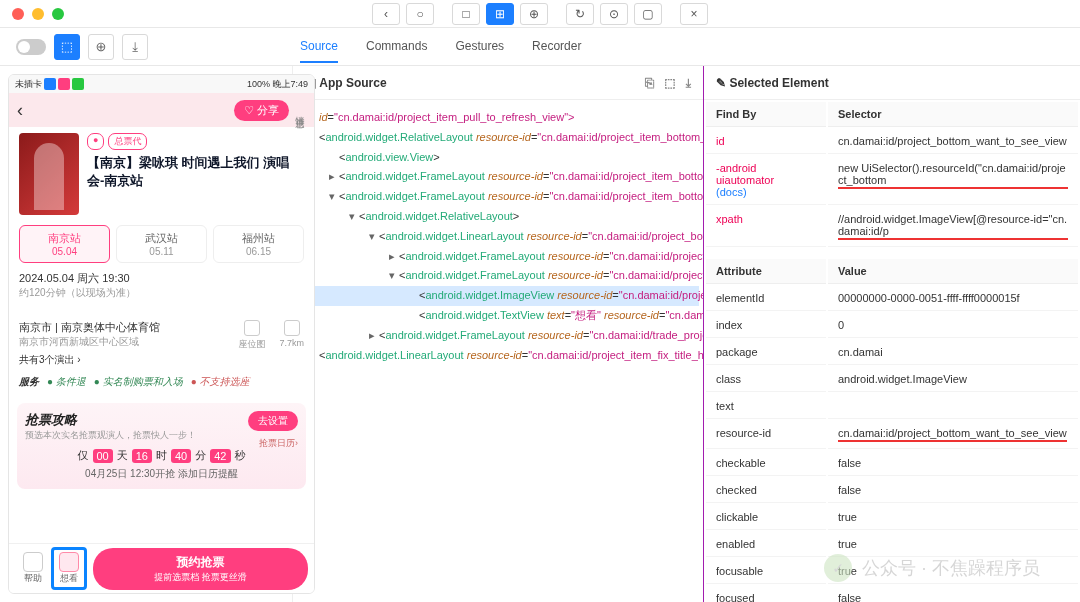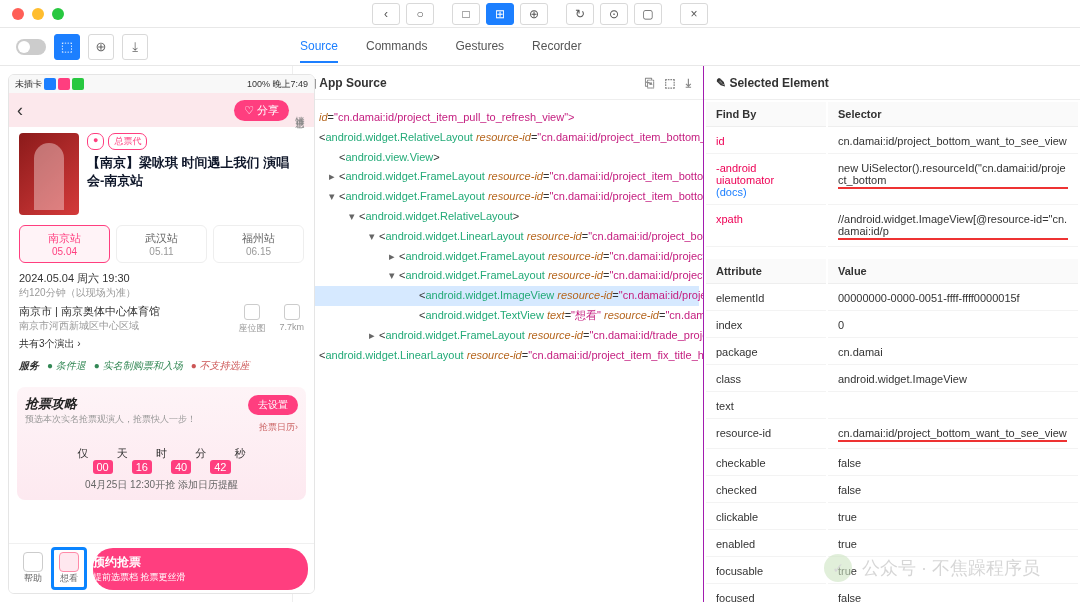--- a/index.html
+++ b/index.html
@@ -50,40 +50,40 @@
 .badge { font-size: 9px; padding: 1px 5px; border-radius: 7px; border: 1px solid #ff3e7f; color: #ff3e7f; }
 .concert-title { font-size: 13px; font-weight: 600; line-height: 1.4; color: #0f172a; }
 .price { color: #ff3e7f; font-size: 14px; font-weight: 600; margin-top: 6px; }
 .city-tabs { display: flex; gap: 6px; margin-top: 10px; }
 .city-tab { flex: 1; text-align: center; padding: 5px 0; border: 1px solid #eee; border-radius: 6px; font-size: 11px; color: #666; }
 .city-tab.active { border-color: #ff3e7f; color: #ff3e7f; background: #fff3f7; }
 .city-tab .date { font-size: 10px; color: #999; }
 .city-tab.active .date { color: #ff3e7f; }
 .info-line { font-size: 11px; color: #333; margin-top: 8px; }
 .info-sub { font-size: 10px; color: #999; }
-.venue-row { display: flex; justify-content: space-between; margin-top: 4px; }
+.venue-row { display: flex; justify-content: space-between; margin-top: 20px; }
 .venue-icons { display: flex; gap: 14px; }
 .venue-icon { text-align: center; font-size: 9px; color: #999; }
 .venue-icon .ic { width: 16px; height: 16px; border: 1px solid #ccc; border-radius: 3px; margin: 0 auto 2px; }
 .service-row { display: flex; gap: 8px; font-size: 10px; margin-top: 8px; align-items: center; font-style: italic; }
 .svc { color: #385; }
 .svc.no { color: #c55; }
 .promo-box { margin: 8px; padding: 8px; background: linear-gradient(#fef4f7, #fde9f0); border-radius: 8px; position: relative; }
 .promo-title { font-size: 13px; font-weight: 700; font-style: italic; color: #222; }
 .promo-sub { font-size: 9px; color: #999; }
 .promo-btn { position: absolute; right: 8px; top: 8px; background: #ff3e7f; color: #fff; padding: 3px 10px; border-radius: 10px; font-size: 10px; }
 .countdown { display: flex; align-items: center; gap: 4px; font-size: 11px; margin-top: 6px; justify-content: center; }
-.cd-box { background: #ff3e7f; color: #fff; padding: 1px 4px; border-radius: 3px; font-size: 11px; margin-top: 28px; }
+.cd-box { background: #ff3e7f; color: #fff; padding: 1px 4px; border-radius: 3px; font-size: 11px; }
 .promo-time { text-align: center; font-size: 10px; color: #666; margin-top: 4px; }
 .bottom-bar { position: absolute; bottom: 0; left: 0; right: 0; height: 50px; display: flex; align-items: center; padding: 0 6px; background: #fff; border-top: 1px solid #f0f0f0; }
 .bb-item { width: 36px; text-align: center; font-size: 9px; color: #666; }
 .bb-item .ic { width: 20px; height: 20px; margin: 0 auto; border: 1px solid #ccc; border-radius: 4px; }
 .bb-item.highlight { border: 3px solid #0a84ff; border-radius: 4px; padding: 2px; }
 .bb-item.highlight .ic { border-color: #ff8aa8; background: #ffe8ef; }
-.bb-main { flex: 1; margin-left: 6px; background: #ff3e7f; color: #fff; padding: 6px 0; border-radius: 20px; }
+.bb-main { flex: 1; margin-left: 6px; background: #ff3e7f; color: #fff; text-align: center; padding: 6px 0; border-radius: 20px; }
 .bb-main .t1 { font-size: 12px; font-weight: 600; }
 .bb-main .t2 { font-size: 9px; }
 
 
 .panel-header { height: 34px; display: flex; align-items: center; justify-content: space-between; padding: 0 12px; border-bottom: 1px solid #eee; font-weight: 600; }
 .panel-actions { display: flex; gap: 10px; color: #888; }
 .panel-actions span { cursor: pointer; }
 .tree { padding: 8px 4px; overflow: auto; flex: 1; font-size: 11px; line-height: 1.8; }
 .tree-node { white-space: nowrap; }
 .tree-caret { display: inline-block; width: 10px; color: #666; cursor: pointer; user-select: none; }

